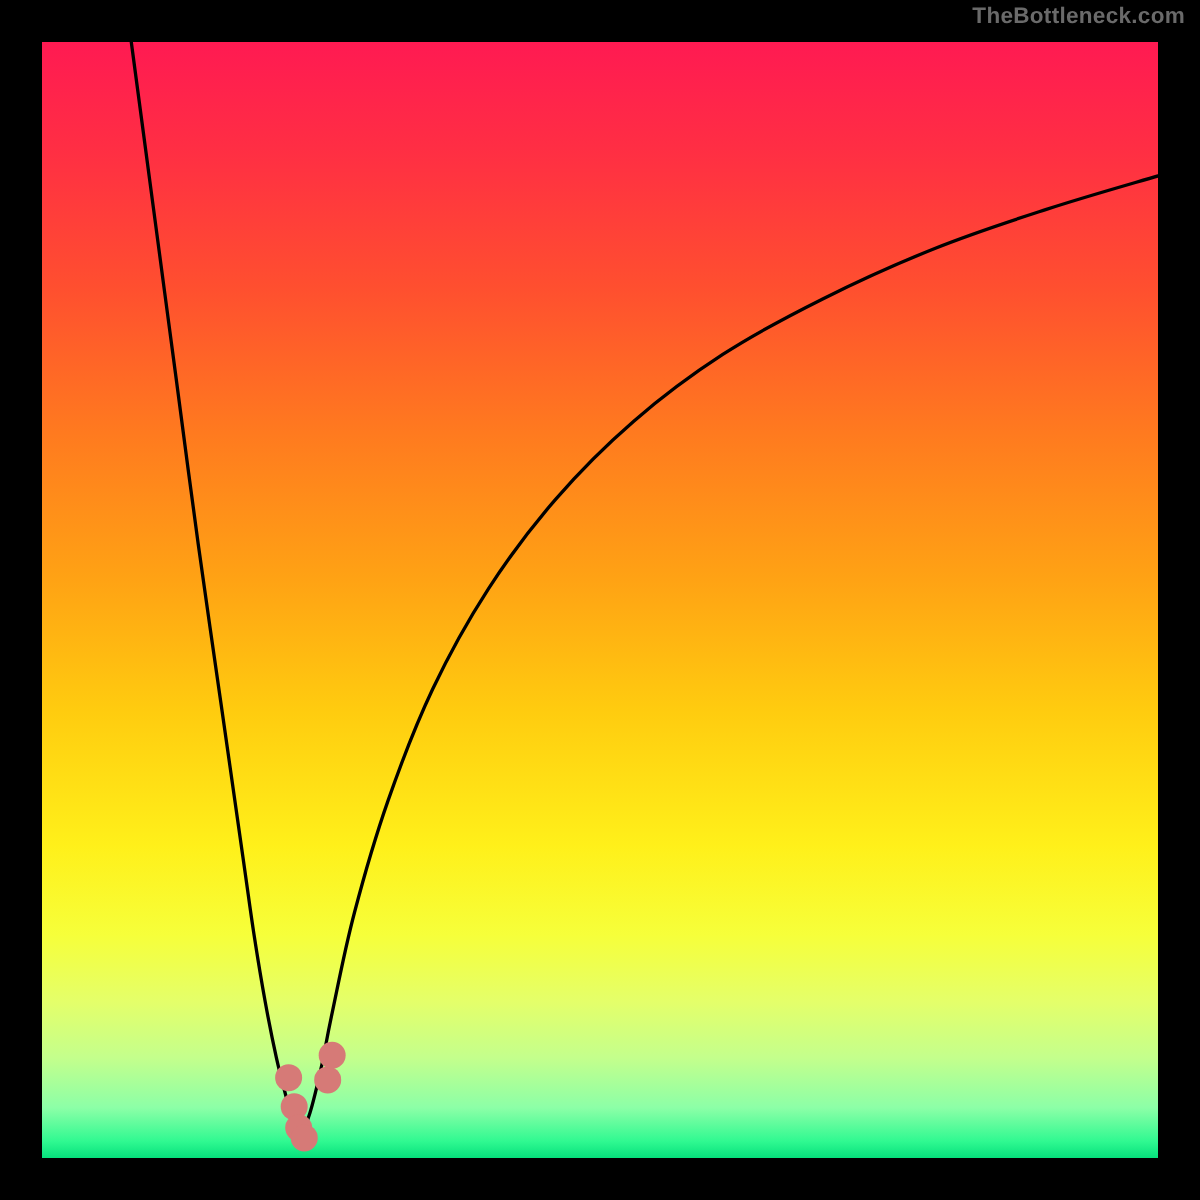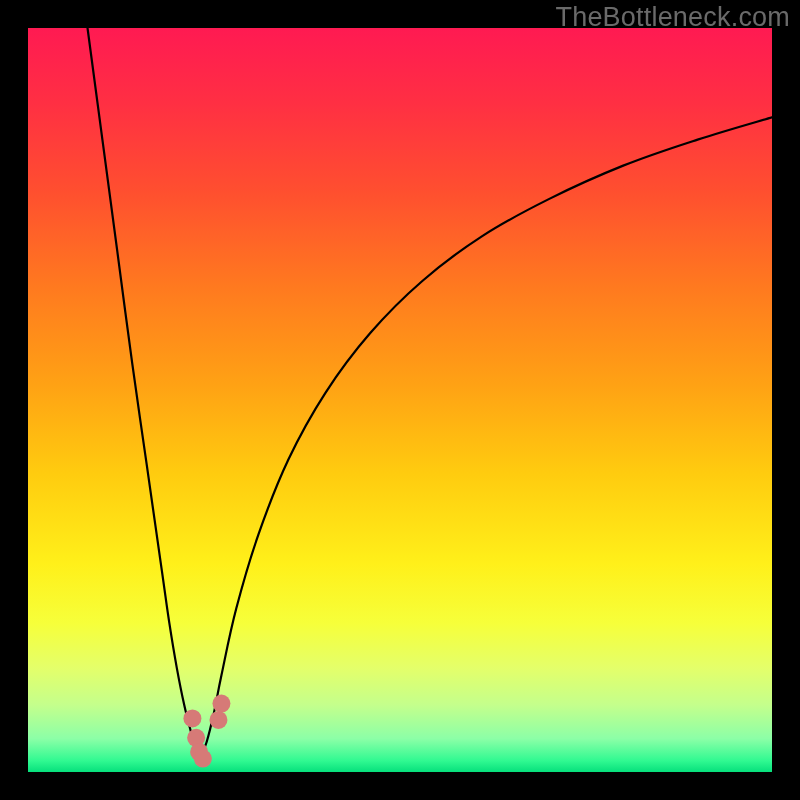--- a/index.html
+++ b/index.html
@@ -33,23 +33,23 @@
   }
   svg.curves {
     position: absolute;
     inset: 0;
   }
   .watermark {
     position: absolute;
     top: 2px;
     right: 10px;
     color: #6a6a6a;
-    font-size: 27px;
+    font-size: 15px;
     letter-spacing: 0.2px;
-    font-weight: 400;
+    font-weight: 700;
     user-select: none;
   }
 </style>
 </head>
 <body>
 
 <div class="frame">
 
   <div class="plot-area">
 

